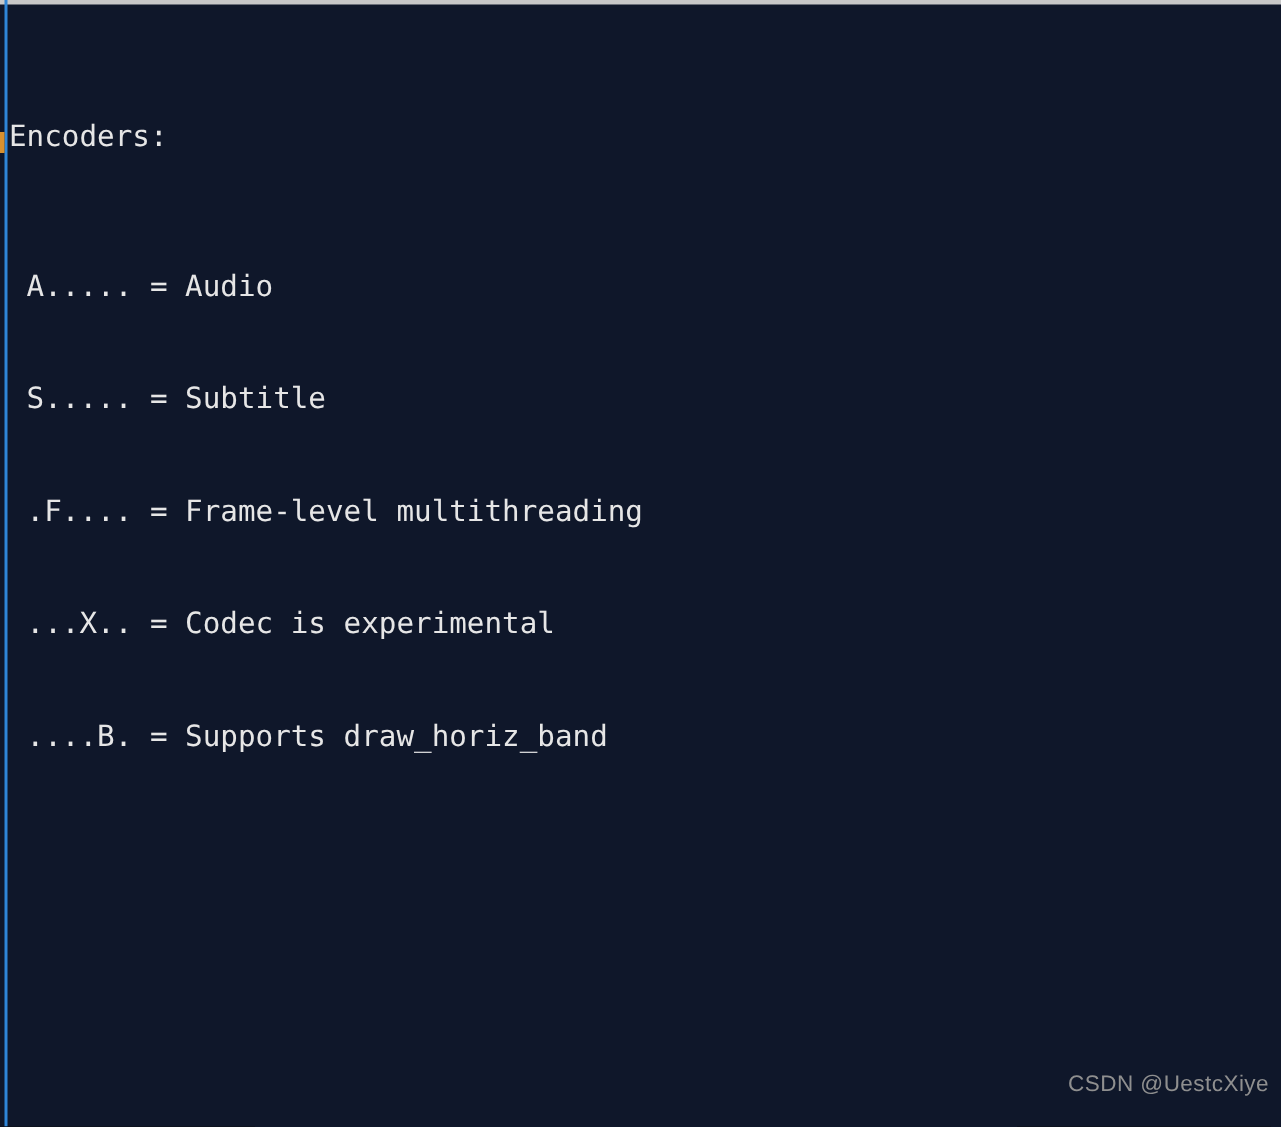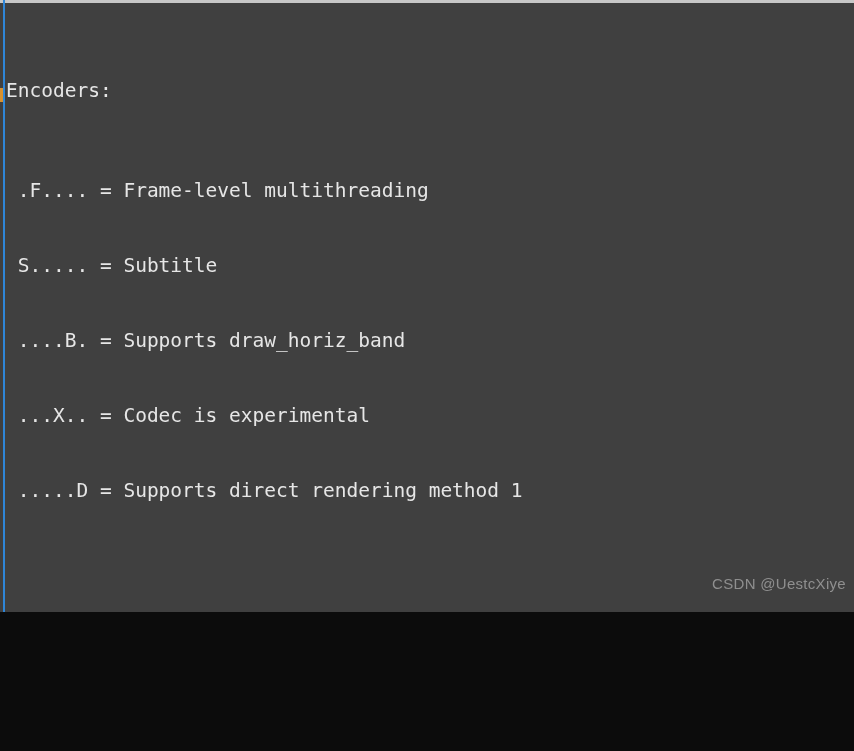--- a/index.html
+++ b/index.html
@@ -12,22 +12,22 @@
     width: 854px;
     height: 751px;
     overflow: hidden;
     font-family: "DejaVu Sans Mono", "Liberation Mono", monospace;
   }
 
   
   #terminal-window {
     position: relative;
     width: 854px;
-    height: 612px;
-    background: #404040;
+    height: 751px;
+    background: #0f172a;
     overflow: hidden;
   }
   #top-edge-strip {
     position: absolute;
     top: 0; left: 0;
     width: 854px;
     height: 3px;
     background: #c8c8c8;
   }
   #left-edge-accent {
@@ -84,25 +84,25 @@
 <div id="terminal-window">
 
   <div id="top-edge-strip"></div>
   <div id="left-edge-accent"></div>
   <div id="left-edge-accent-tick"></div>
 
   <div id="console-surface">
 
     <div class="console-line">Encoders:</div>
 
+    <div class="console-line"> A..... = Audio</div>
+    <div class="console-line"> S..... = Subtitle</div>
     <div class="console-line"> .F.... = Frame-level multithreading</div>
-    <div class="console-line"> S..... = Subtitle</div>
+    <div class="console-line"> ...X.. = Codec is experimental</div>
     <div class="console-line"> ....B. = Supports draw_horiz_band</div>
-    <div class="console-line"> ...X.. = Codec is experimental</div>
-    <div class="console-line"> .....D = Supports direct rendering method 1</div>
 
     
 
     
 
     
 
   </div>
 
   <div id="csdn-watermark">CSDN @UestcXiye</div>

